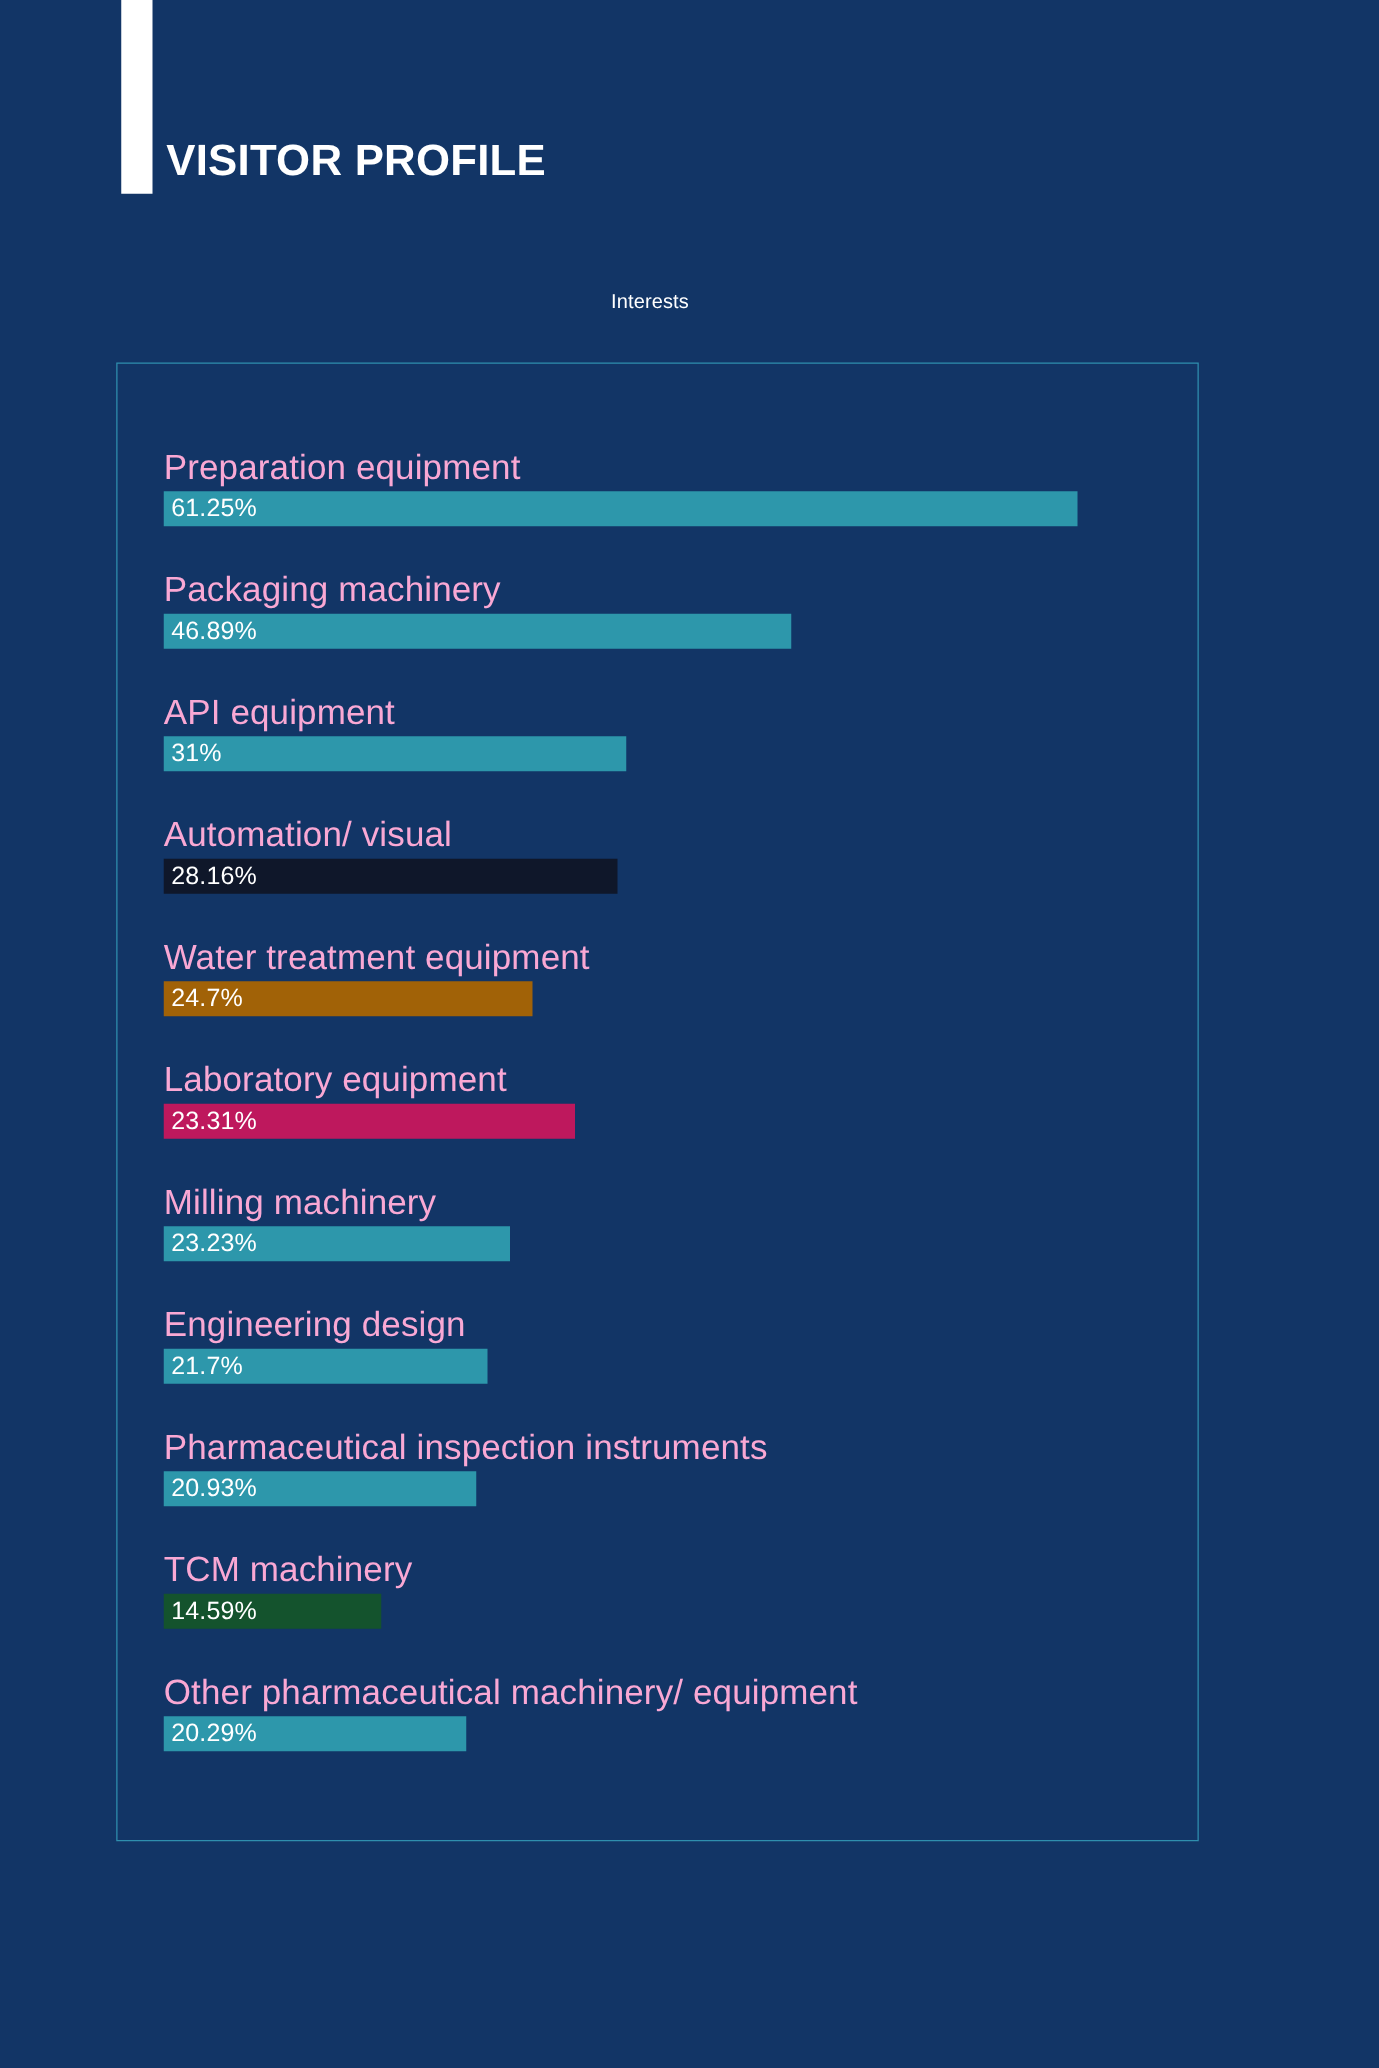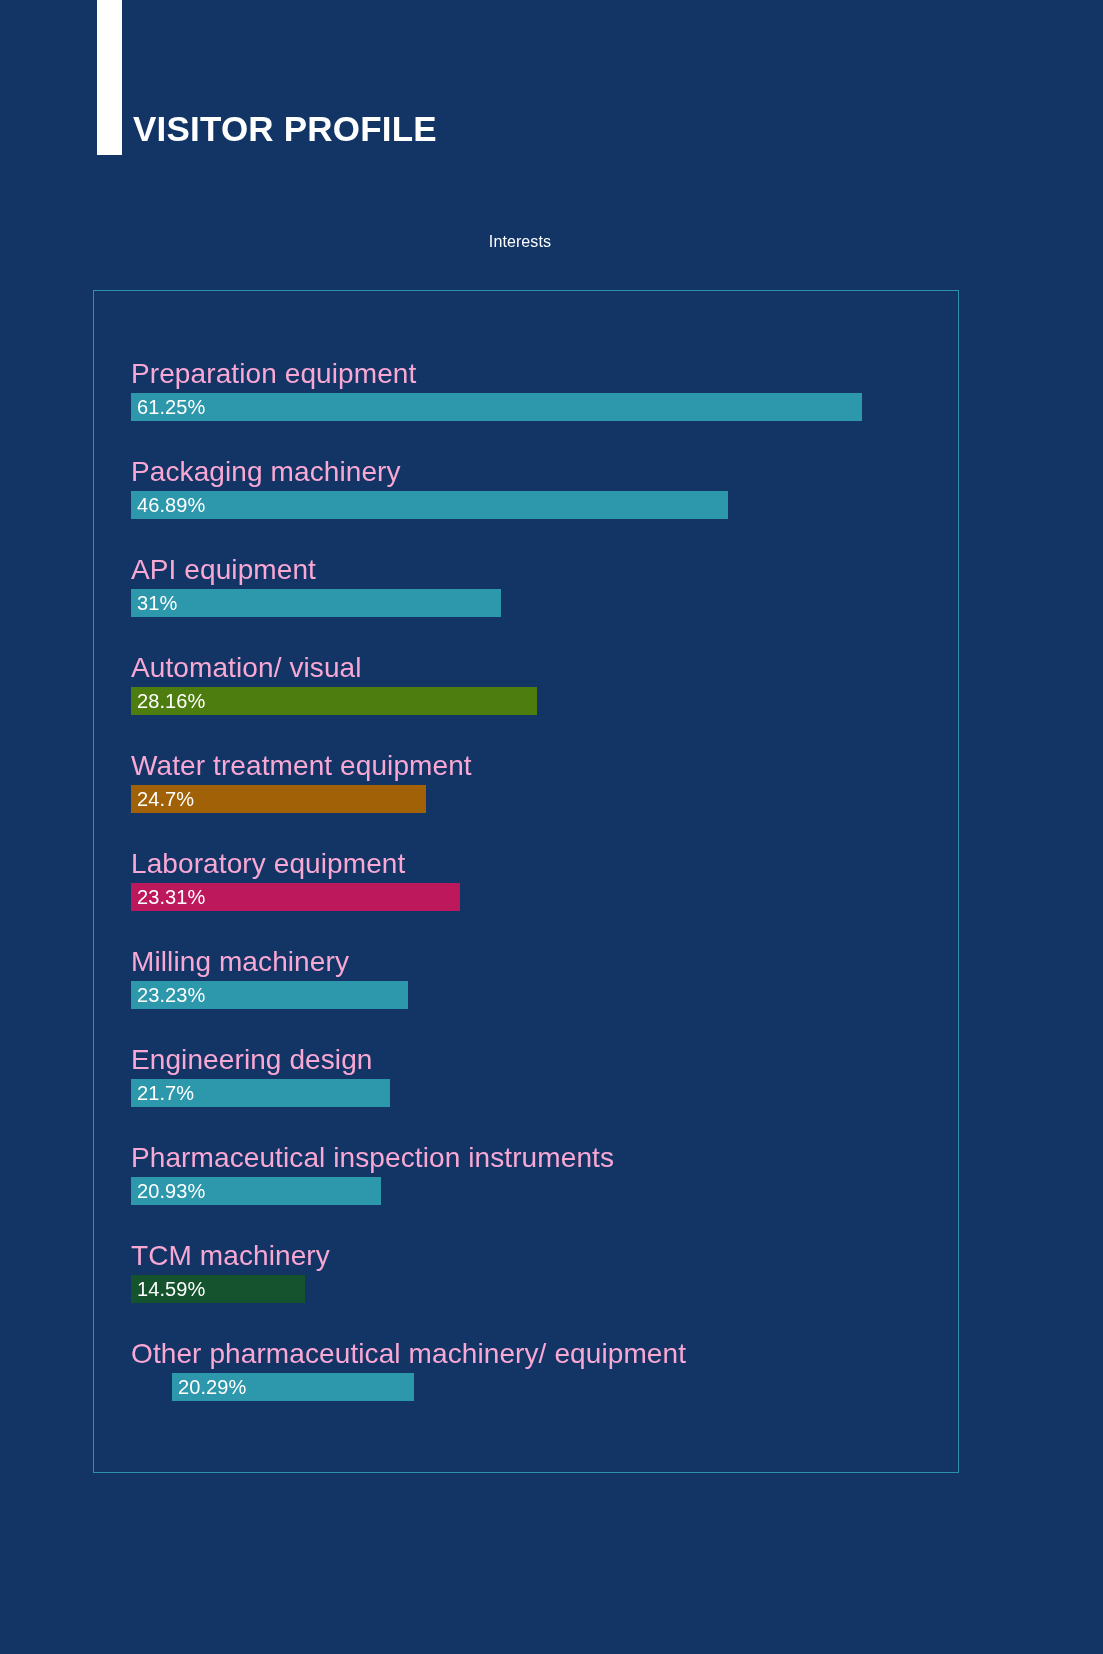--- a/index.html
+++ b/index.html
@@ -129,37 +129,37 @@
       <div class="bar-label">Preparation equipment</div>
       <div class="bar-track">
         <div class="bar-fill" style="width: 731.343px; background: rgb(45, 151, 171);">
           <div class="bar-value">61.25%</div>
         </div>
       </div>
     </div>
     <div class="bar-row">
       <div class="bar-label">Packaging machinery</div>
       <div class="bar-track">
-        <div class="bar-fill" style="width: 597px; background: rgb(45, 151, 171);">
+        <div class="bar-fill" style="width: 502px; background: rgb(45, 151, 171);">
           <div class="bar-value">46.89%</div>
         </div>
       </div>
     </div>
     <div class="bar-row">
       <div class="bar-label">API equipment</div>
       <div class="bar-track">
         <div class="bar-fill" style="width: 370.149px; background: rgb(45, 151, 171);">
           <div class="bar-value">31%</div>
         </div>
       </div>
     </div>
     <div class="bar-row">
       <div class="bar-label">Automation/ visual</div>
       <div class="bar-track">
-        <div class="bar-fill" style="width: 363px; background: #4d7c0f; padding-left: 43px;">
+        <div class="bar-fill" style="width: 363px; background: #0f172a;">
           <div class="bar-value">28.16%</div>
         </div>
       </div>
     </div>
     <div class="bar-row">
       <div class="bar-label">Water treatment equipment</div>
       <div class="bar-track">
         <div class="bar-fill" style="width: 294.925px; background: #a16207;">
           <div class="bar-value">24.7%</div>
         </div>
@@ -201,18 +201,18 @@
       <div class="bar-label">TCM machinery</div>
       <div class="bar-track">
         <div class="bar-fill" style="width: 174.209px; background: #14532d;">
           <div class="bar-value">14.59%</div>
         </div>
       </div>
     </div>
     <div class="bar-row">
       <div class="bar-label">Other pharmaceutical machinery/ equipment</div>
       <div class="bar-track">
-        <div class="bar-fill" style="width: 242.269px; background: rgb(45, 151, 171); margin-left: 41px;">
+        <div class="bar-fill" style="width: 242.269px; background: rgb(45, 151, 171);">
           <div class="bar-value">20.29%</div>
         </div>
       </div>
     </div>
   </div>
 
 </body></html>

